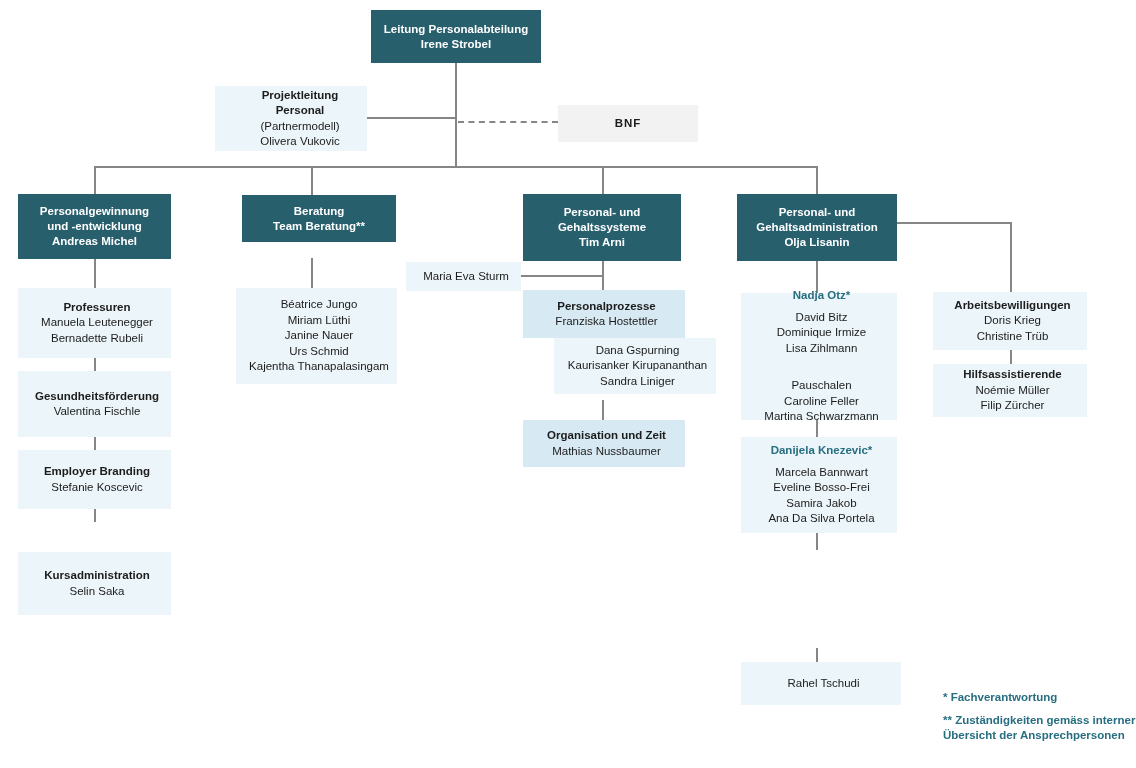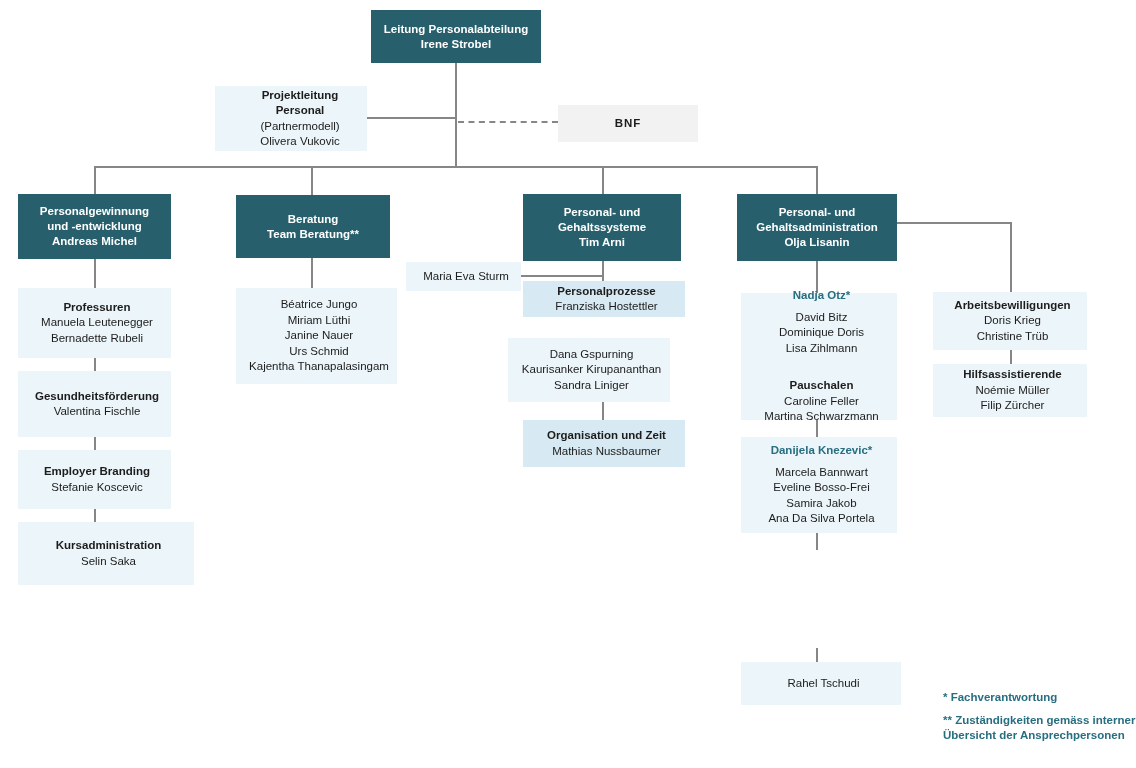--- a/index.html
+++ b/index.html
@@ -10,21 +10,21 @@
   .box{position:absolute;box-sizing:border-box;display:flex;flex-direction:column;justify-content:center;text-align:center;}
   .dark{
     background:var(--dark-teal);color:#ffffff;font-weight:bold;text-align:center;
     align-items:center;line-height:15px;padding:20px 4px;
   }
   .light{background:var(--light-box);padding:4px 6px 4px 11px;}
   .subhdr{background:var(--subheader-box);padding:4px 6px 4px 11px;}
   .bnf{background:var(--bnf-box);color:#1c1c1c;font-weight:bold;text-align:center;align-items:center;letter-spacing:1px;}
   .t{font-weight:bold;}
   .lead{font-weight:bold;color:var(--lead-teal);margin-bottom:6px;}
-  .subt{font-weight:bold;margin-top:22px;}
+  .subt{font-weight:normal;margin-top:22px;}
   .vline{position:absolute;width:2px;background:var(--line-gray);}
   .hline{position:absolute;height:2px;background:var(--line-gray);}
   .dash{position:absolute;height:0;border-top:2px dashed var(--line-gray);}
   .footnotes{position:absolute;left:943px;top:690px;width:195px;color:var(--lead-teal);font-weight:bold;}
   .footnotes .fn1{margin-bottom:7px;}
 </style>
 </head>
 <body>
 
 <div id="canvas">
@@ -83,68 +83,68 @@
     <div>Bernadette Rubeli</div>
   </div>
   <div class="box light" style="left:18px;top:371px;width:153px;height:66px">
     <div class="t">Gesundheitsförderung</div>
     <div>Valentina Fischle</div>
   </div>
   <div class="box light" style="left:18px;top:450px;width:153px;height:59px">
     <div class="t">Employer Branding</div>
     <div>Stefanie Koscevic</div>
   </div>
-  <div class="box light" style="left:18px;top:522px;width:176px;height:63px">
+  <div class="box light" style="left:18px;top:552px;width:153px;height:63px">
     <div class="t">Kursadministration</div>
     <div>Selin Saka</div>
   </div>
 
-  <div class="box dark" style="left:236px;top:195px;width:154px;height:63px">
+  <div class="box dark" style="left:242px;top:195px;width:154px;height:47px">
     <div>Beratung</div>
     <div>Team Beratung**</div>
   </div>
   <div class="box light" style="left:236px;top:288px;width:161px;height:96px">
     <div>Béatrice Jungo</div>
     <div>Miriam Lüthi</div>
     <div>Janine Nauer</div>
     <div>Urs Schmid</div>
     <div>Kajentha Thanapalasingam</div>
   </div>
 
   <div class="box dark" style="left:523px;top:194px;width:158px;height:67px">
     <div>Personal- und</div>
     <div>Gehaltssysteme</div>
     <div>Tim Arni</div>
   </div>
   <div class="box light" style="left:406px;top:262px;width:115px;height:29px">
     <div>Maria Eva Sturm</div>
   </div>
-  <div class="box subhdr" style="left:523px;top:281px;width:162px;height:36px">
+  <div class="box subhdr" style="left:523px;top:290px;width:162px;height:48px">
     <div class="t">Personalprozesse</div>
     <div>Franziska Hostettler</div>
   </div>
-  <div class="box light" style="left:508px;top:338px;width:162px;height:64px">
+  <div class="box light" style="left:554px;top:338px;width:162px;height:56px">
     <div>Dana Gspurning</div>
     <div>Kaurisanker Kirupananthan</div>
     <div>Sandra Liniger</div>
   </div>
   <div class="box subhdr" style="left:523px;top:420px;width:162px;height:47px">
     <div class="t">Organisation und Zeit</div>
     <div>Mathias Nussbaumer</div>
   </div>
 
   <div class="box dark" style="left:737px;top:194px;width:160px;height:67px">
     <div>Personal- und</div>
     <div>Gehaltsadministration</div>
     <div>Olja Lisanin</div>
   </div>
   <div class="box light" style="left:741px;top:293px;width:156px;height:127px">
     <div class="lead">Nadja Otz*</div>
     <div>David Bitz</div>
-    <div>Dominique Doris</div>
+    <div>Dominique Irmize</div>
     <div>Lisa Zihlmann</div>
     <div class="subt">Pauschalen</div>
     <div>Caroline Feller</div>
     <div>Martina Schwarzmann</div>
   </div>
   <div class="box light" style="left:741px;top:437px;width:156px;height:96px">
     <div class="lead">Danijela Knezevic*</div>
     <div>Marcela Bannwart</div>
     <div>Eveline Bosso-Frei</div>
     <div>Samira Jakob</div>

